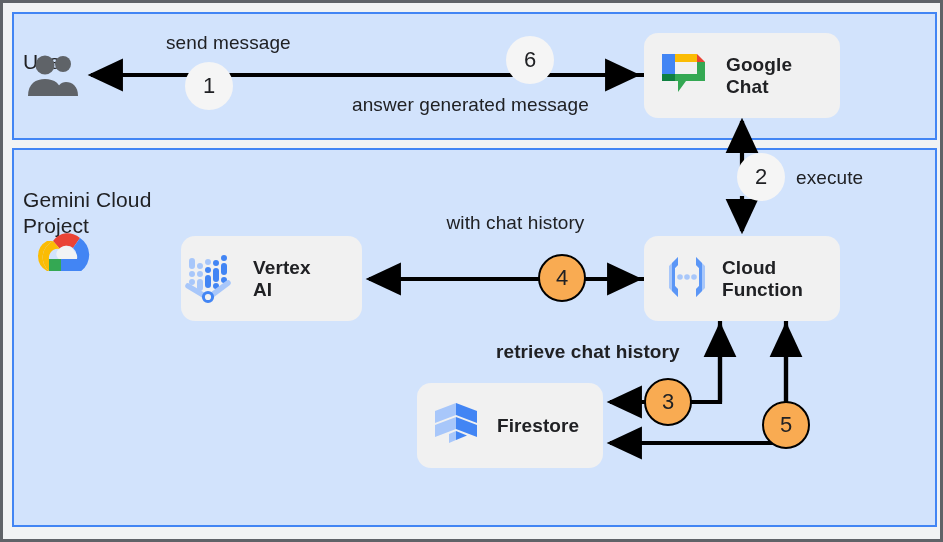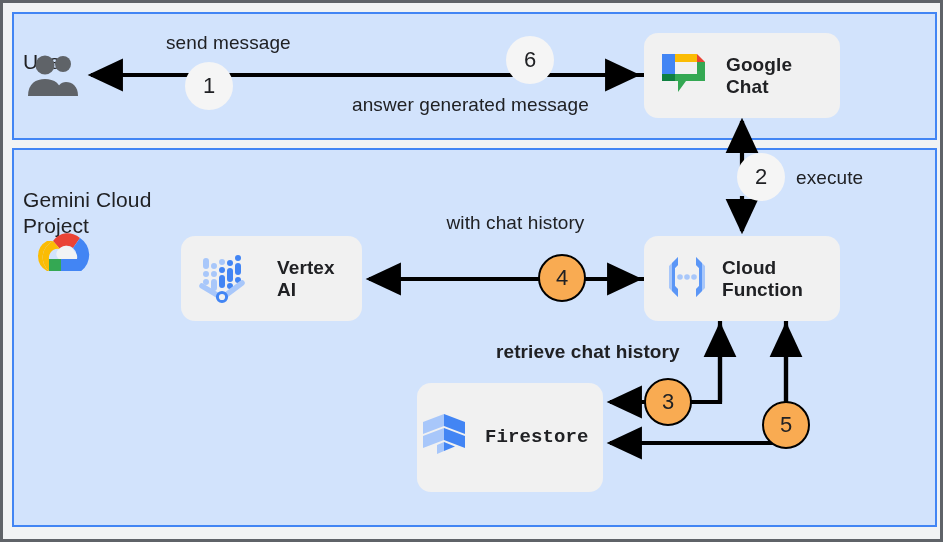--- a/index.html
+++ b/index.html
@@ -56,23 +56,23 @@
   .card .lbl {
     font-size: 19px;
     font-weight: bold;
     color: #202124;
     line-height: 1.15;
     letter-spacing: .1px;
     white-space: pre-line;
   }
 
   #card-chat     { left: 641px; top: 30px;  width: 196px; height: 85px;  padding-left: 12px; gap: 14px; }
-  #card-vertex   { left: 178px; top: 233px; width: 181px; height: 85px;  padding-left: 14px; gap: 24px; }
+  #card-vertex   { left: 178px; top: 233px; width: 181px; height: 85px;  padding-left: 0; gap: 14px; }
   #card-cloudfn  { left: 641px; top: 233px; width: 196px; height: 85px;  padding-left: 14px; gap: 6px; }
-  #card-firestore{ left: 414px; top: 380px; width: 186px; height: 109px;  padding-left: 0; gap: 14px; font-family: Liberation Mono, monospace; }
+  #card-firestore{ left: 414px; top: 380px; width: 186px; height: 85px;  padding-left: 12px; gap: 14px; }
 
   
   #icon-user  { position: absolute; left: 22px; top: 52px; }
   #icon-gcloud{ position: absolute; left: 30px; top: 218px; }
 
   
   .conn { position: absolute; left: 0; top: 0; width: 943px; height: 542px; pointer-events: none; z-index: 4; }
 
   
   .badge {

